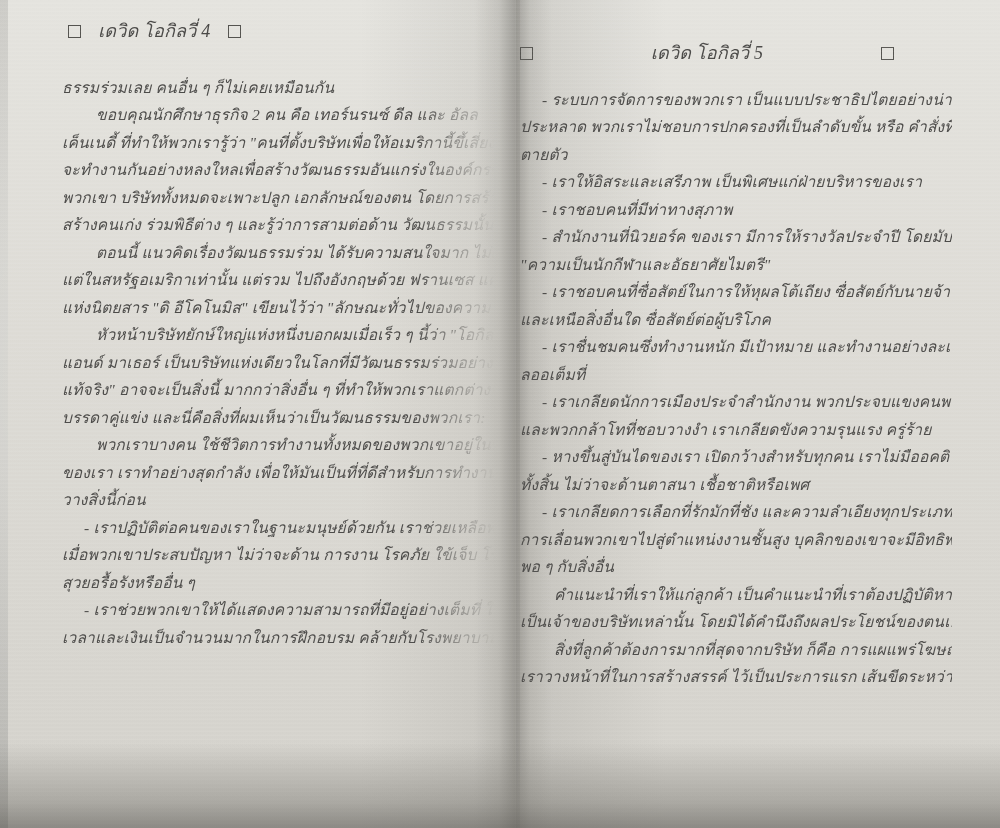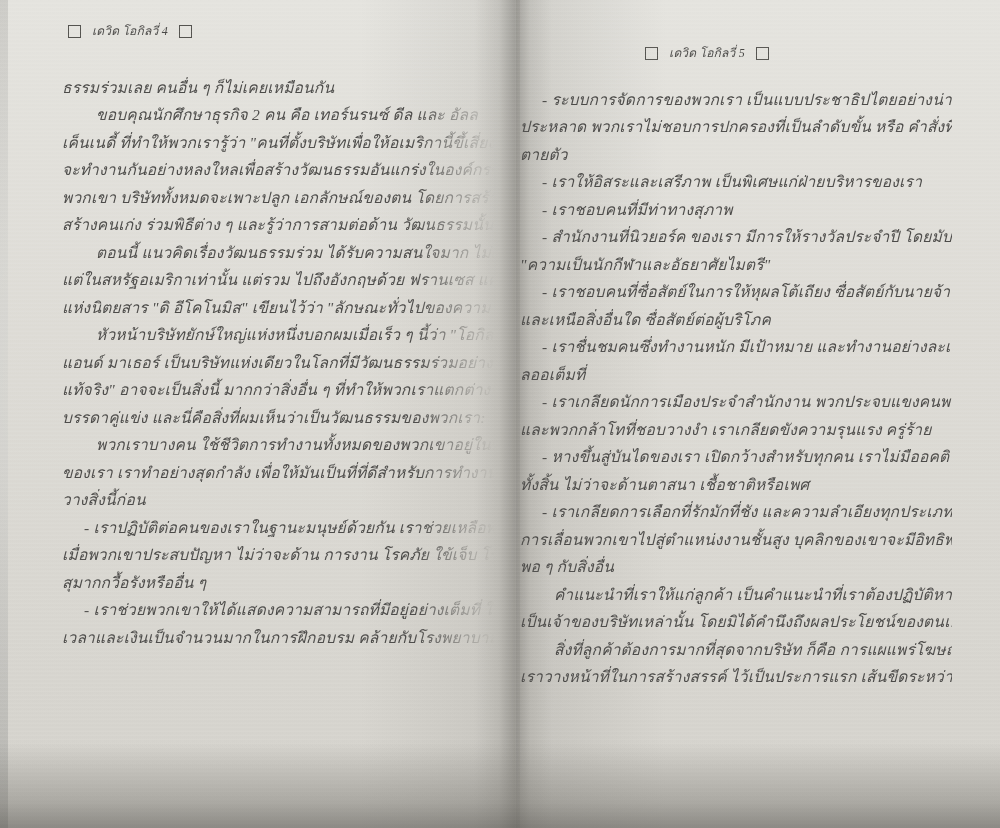--- a/index.html
+++ b/index.html
@@ -86,27 +86,27 @@
     font-size: 15.5px;
     line-height: 27.5px;
     letter-spacing: 0.2px;
   }
   .page-left  { left: 62px;  top: 18px; width: 432px; }
   .page-right { left: 520px; top: 40px; width: 432px; }
 
   .runhead {
     display: flex;
     align-items: center;
-    gap: 11px;
-    font-size: 12px;
+    gap: 17px;
+    font-size: 18px;
     color: #4a4947;
     white-space: nowrap;
   }
   .runhead-left  { justify-content: flex-start; padding-left: 6px; }
-  .runhead-right { justify-content: center; padding-right: 58px; }
+  .runhead-right { justify-content: space-between; padding-right: 58px; }
 
   .sq {
     display: inline-block;
     width: 11px;
     height: 11px;
     border: 1.4px solid #54534f;
     flex: none;
   }
 
   .body { margin-top: 28px; }
@@ -166,21 +166,21 @@
       <p>แห่งนิตยสาร "ดิ อีโคโนมิส" เขียนไว้ว่า "ลักษณะทั่วไปของความ</p>
       <p class="ind">หัวหน้าบริษัทยักษ์ใหญ่แห่งหนึ่งบอกผมเมื่อเร็ว ๆ นี้ว่า "โอกิลวี่</p>
       <p>แอนด์ มาเธอร์ เป็นบริษัทแห่งเดียวในโลกที่มีวัฒนธรรมร่วมอย่างแท้จริ</p>
       <p>แท้จริง" อาจจะเป็นสิ่งนี้ มากกว่าสิ่งอื่น ๆ ที่ทำให้พวกเราแตกต่างจาก</p>
       <p>บรรดาคู่แข่ง และนี่คือสิ่งที่ผมเห็นว่าเป็นวัฒนธรรมของพวกเรา:</p>
       <p class="ind">พวกเราบางคน ใช้ชีวิตการทำงานทั้งหมดของพวกเขาอยู่ในบริษั</p>
       <p>ของเรา เราทำอย่างสุดกำลัง เพื่อให้มันเป็นที่ที่ดีสำหรับการทำงาน โดย</p>
       <p>วางสิ่งนี้ก่อน</p>
       <p class="dash">- เราปฏิบัติต่อคนของเราในฐานะมนุษย์ด้วยกัน เราช่วยเหลือพวกเข</p>
       <p>เมื่อพวกเขาประสบปัญหา ไม่ว่าจะด้าน การงาน โรคภัย ใข้เจ็บ โรคทั้ง</p>
-      <p>สุมากกวื้อรังหรืออื่น ๆ</p>
+      <p>สุวยอรื้อรังหรืออื่น ๆ</p>
       <p class="dash">- เราช่วยพวกเขาให้ได้แสดงความสามารถที่มีอยู่อย่างเต็มที่ ให้ทั้</p>
       <p>เวลาและเงินเป็นจำนวนมากในการฝึกอบรม คล้ายกับโรงพยาบาลฝึกสอน</p>
     </div>
   </div>
 
   <div class="page page-right">
     <div class="runhead runhead-right">
       <span class="sq"></span>
       <span>เดวิด โอกิลวี่ 5</span>
       <span class="sq"></span>

